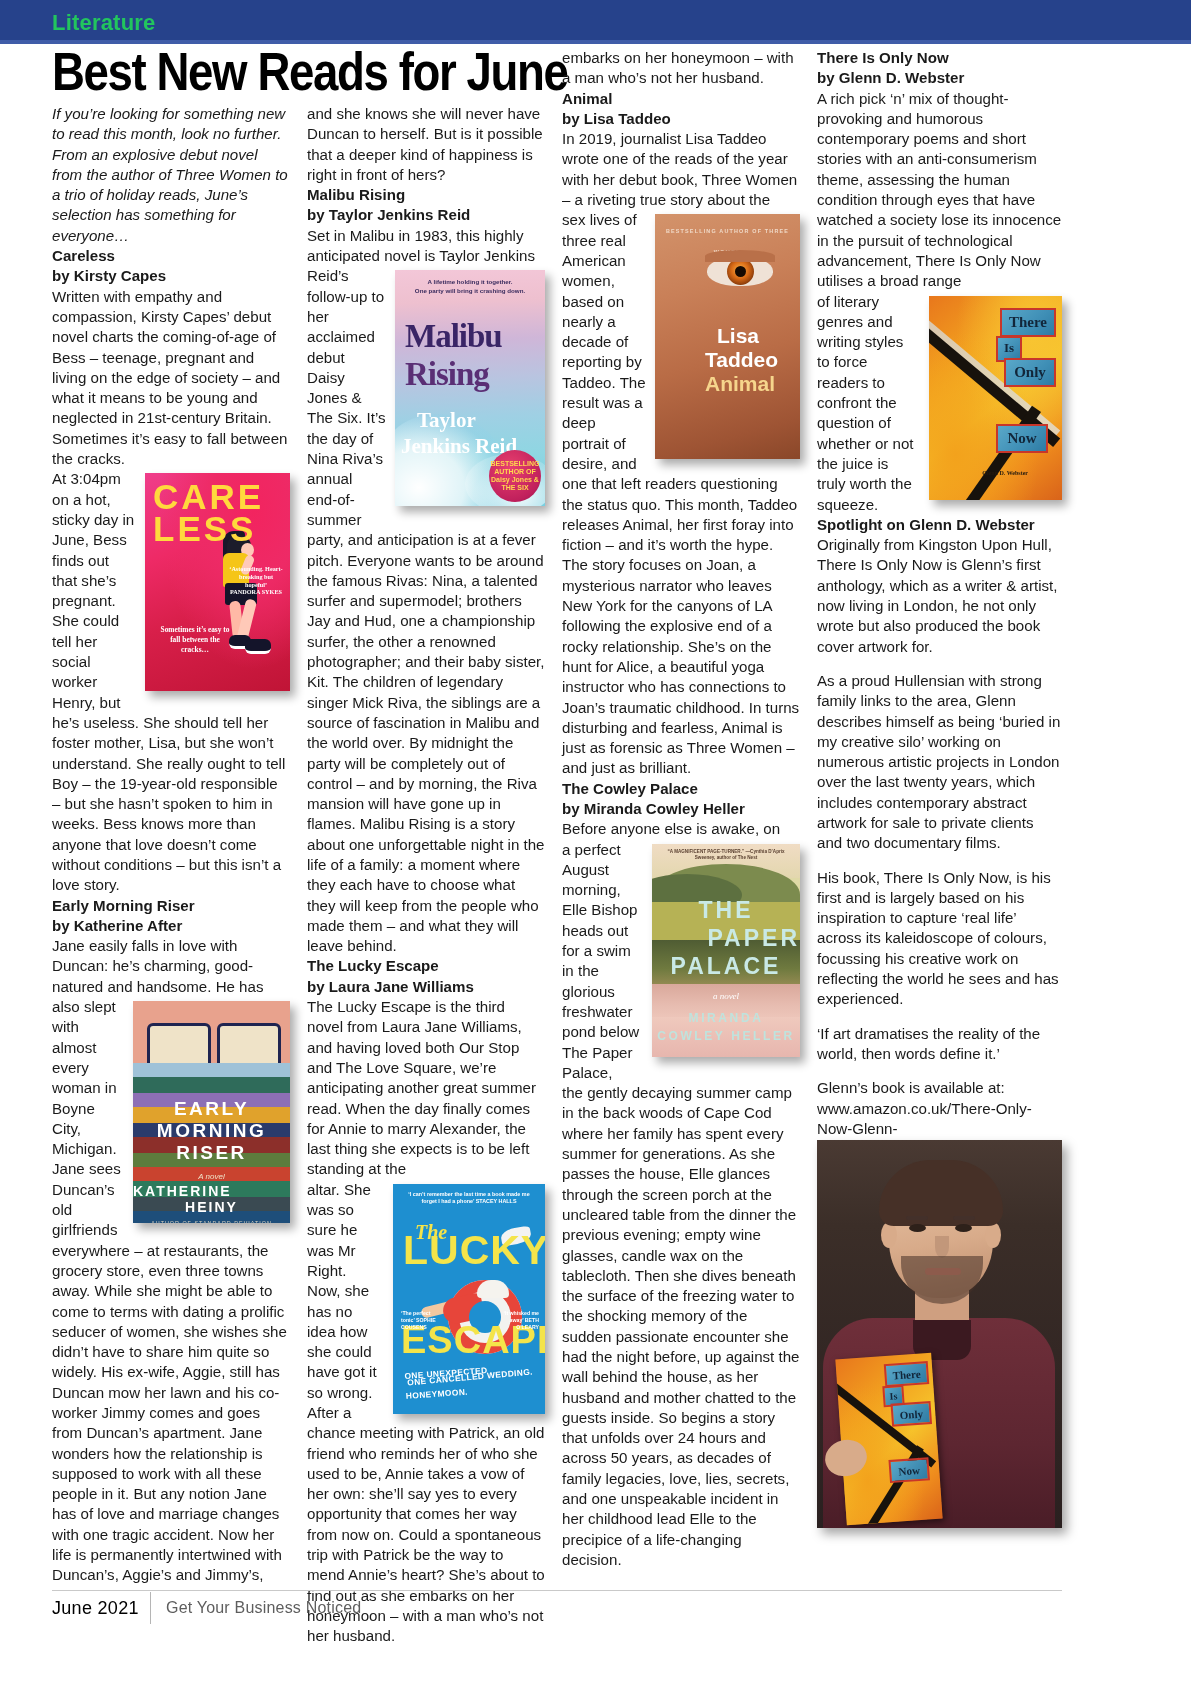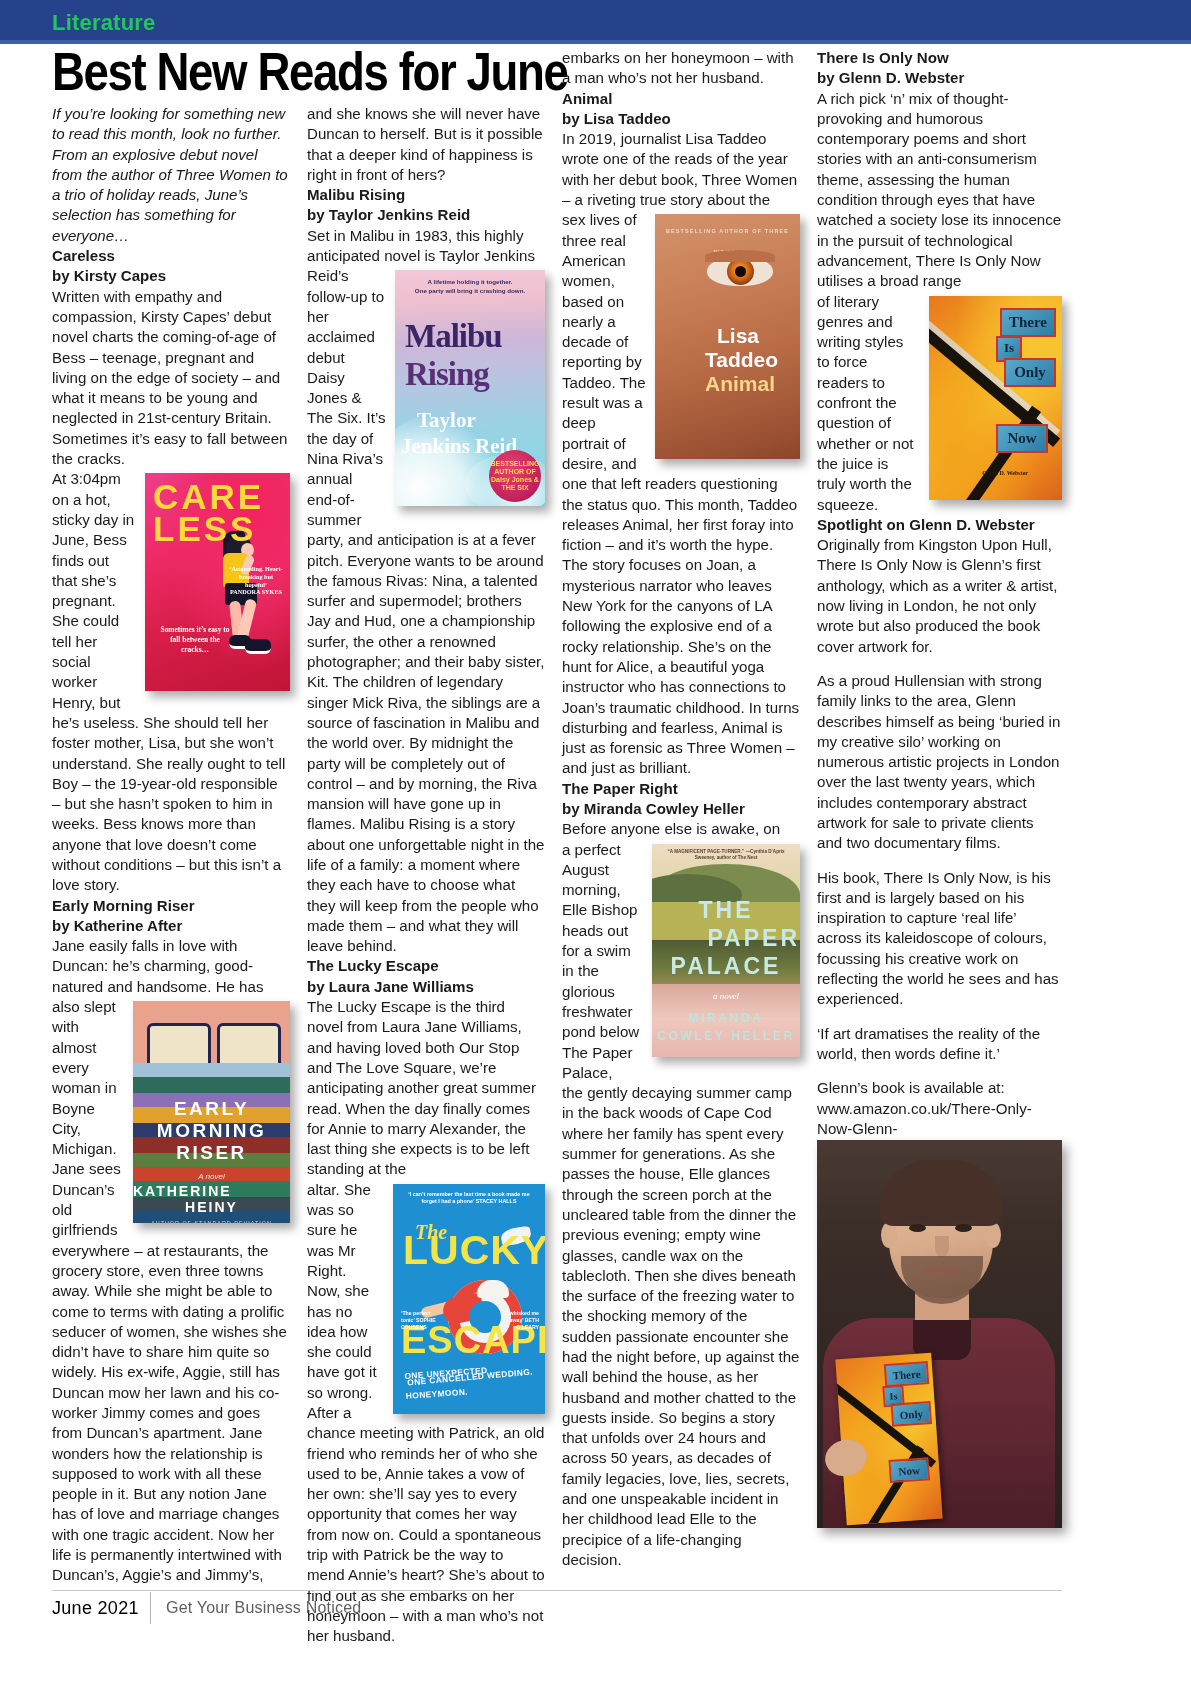--- a/index.html
+++ b/index.html
@@ -383,21 +383,21 @@
       <div class="pupil"></div>
       <div class="lash"></div>
       <div class="lid"></div>
       <div class="a1">Lisa</div>
       <div class="a2">Taddeo</div>
       <div class="a3">Animal</div>
     </div>
 
     <p>sex lives of three real American women, based on nearly a decade of reporting by Taddeo. The result was a deep portrait of desire, and one that left readers questioning the status quo. This month, Taddeo releases Animal, her first foray into fiction – and it’s worth the hype. The story focuses on Joan, a mysterious narrator who leaves New York for the canyons of LA following the explosive end of a rocky relationship. She’s on the hunt for Alice, a beautiful yoga instructor who has connections to Joan’s traumatic childhood. In turns disturbing and fearless, Animal is just as forensic as Three Women – and just as brilliant.</p>
 
-    <p class="bk-title">The Paper Right</p>
+    <p class="bk-title">The Cowley Palace</p>
     <p class="bk-title tight">by Miranda Cowley Heller</p>
     <p>Before anyone else is awake, on</p>
 
     <div class="cover cv-paper">
       <div class="sky"></div>
       <div class="hill"></div>
       <div class="hill2"></div>
       <div class="mid"></div>
       <div class="water"></div>
       <div class="shore"></div>

